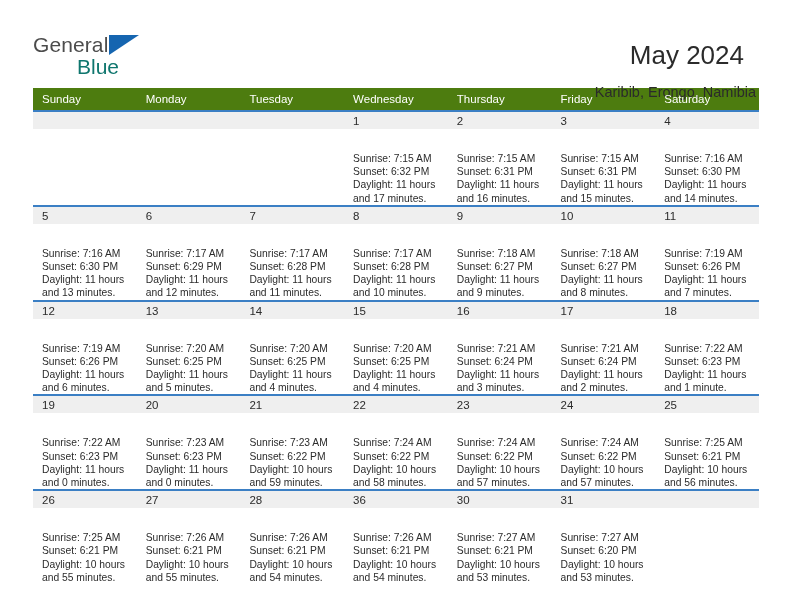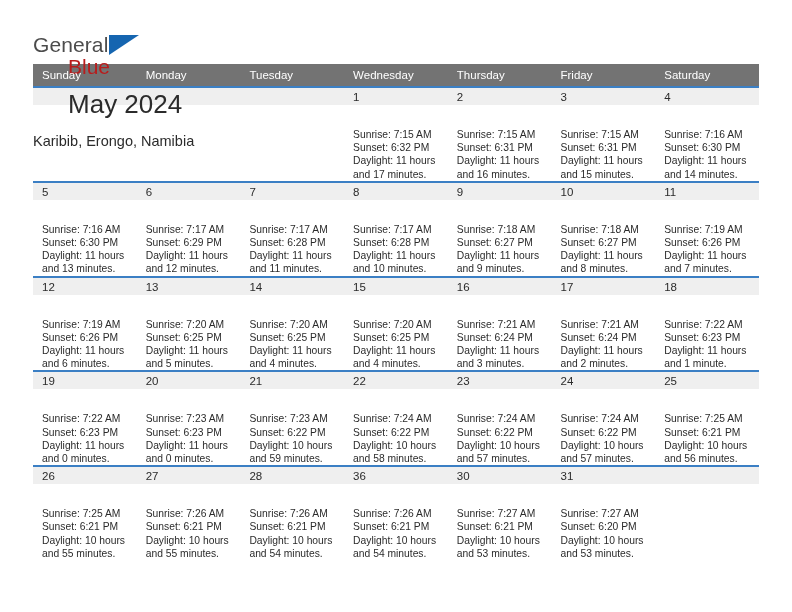--- a/index.html
+++ b/index.html
@@ -18,22 +18,21 @@
     padding: 0;
     overflow: hidden;
   }
 
   
   .header {
     display: flex;
     justify-content: space-between;
     align-items: flex-start;
     padding: 28px 36px 0 33px;
-    height: 64px;
-    flex-direction: column;
+    height: 88px;
   }
   .brand {
     display: flex;
     flex-direction: column;
     line-height: 1;
     padding-top: 6px;
   }
   .brand-row1 {
     display: flex;
     align-items: flex-start;
@@ -46,24 +45,24 @@
   }
   .brand-tri {
     width: 0; height: 0;
     border-left: 30px solid #1565b0;
     border-bottom: 20px solid transparent;
     margin-left: 1px;
     margin-top: 1px;
   }
   .brand-blue {
     font-size: 21px;
-    color: #b91c1c;
+    color: #0f766e;
     line-height: 21px;
     margin-top: 1px;
-    margin-left: 35px;
+    margin-left: 44px;
   }
   .titleblock {
     text-align: right;
     padding-top: 0px;
   }
   .cal-title {
     font-size: 26px;
     color: #2b2b2b;
     line-height: 30px;
     font-weight: normal;
@@ -80,21 +79,21 @@
   
   .cal {
     margin: 0 33px 0 33px;
     width: 726px;
     border-collapse: collapse;
     table-layout: fixed;
   }
   .cal col { width: 103.71px; }
 
   thead th {
-    background: #737373;
+    background: #4d7c0f;
     color: #ffffff;
     font-size: 11.5px;
     font-weight: normal;
     text-align: left;
     padding: 5px 0 5px 9px;
     height: 22px;
     border: none;
   }
 
   tbody td {

